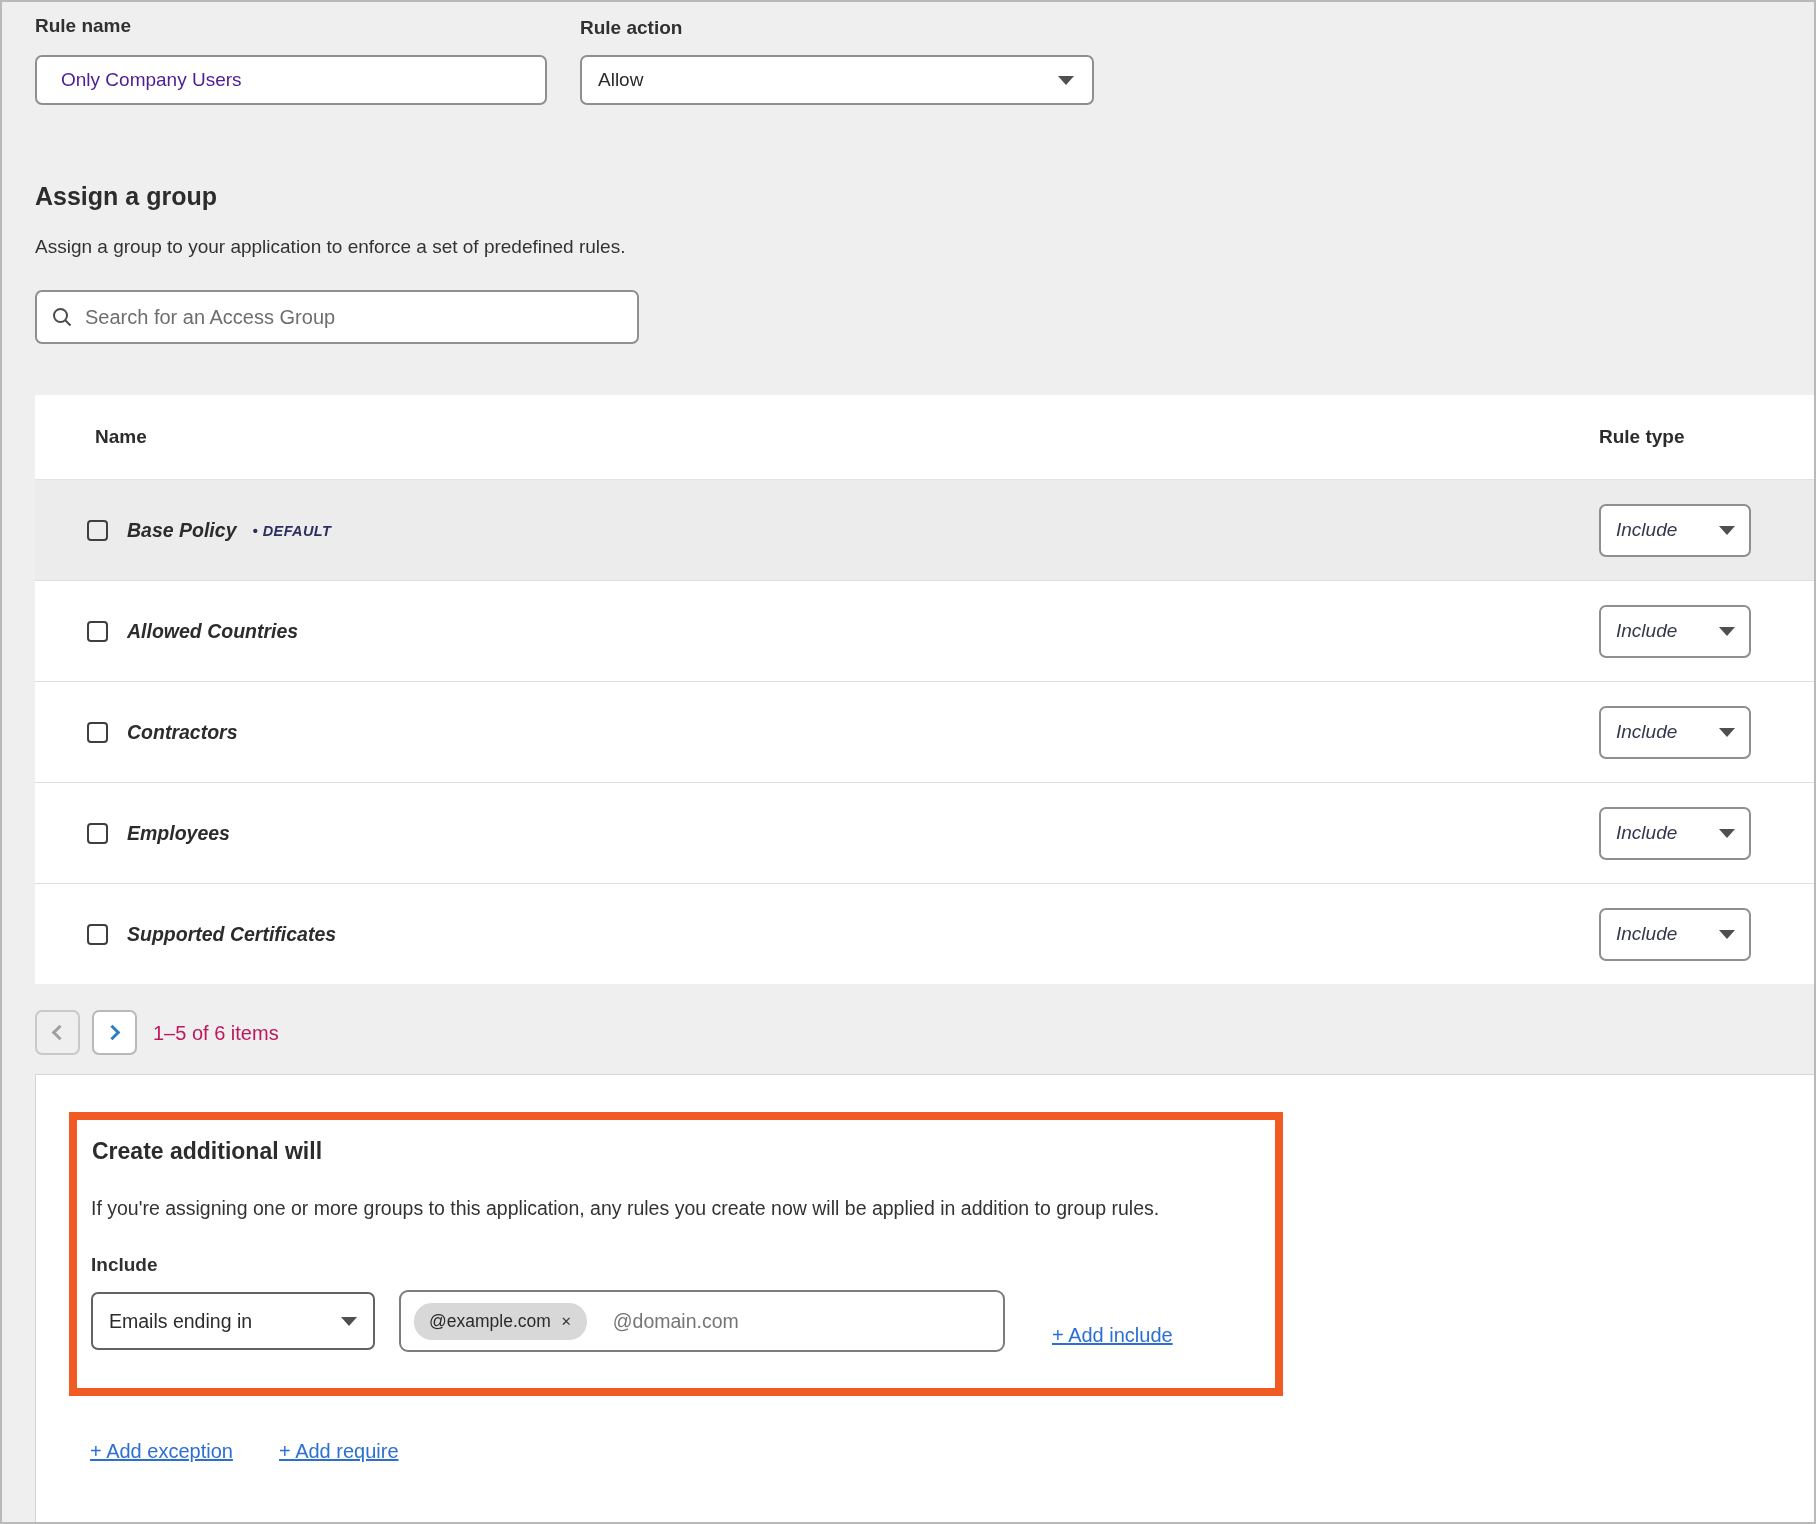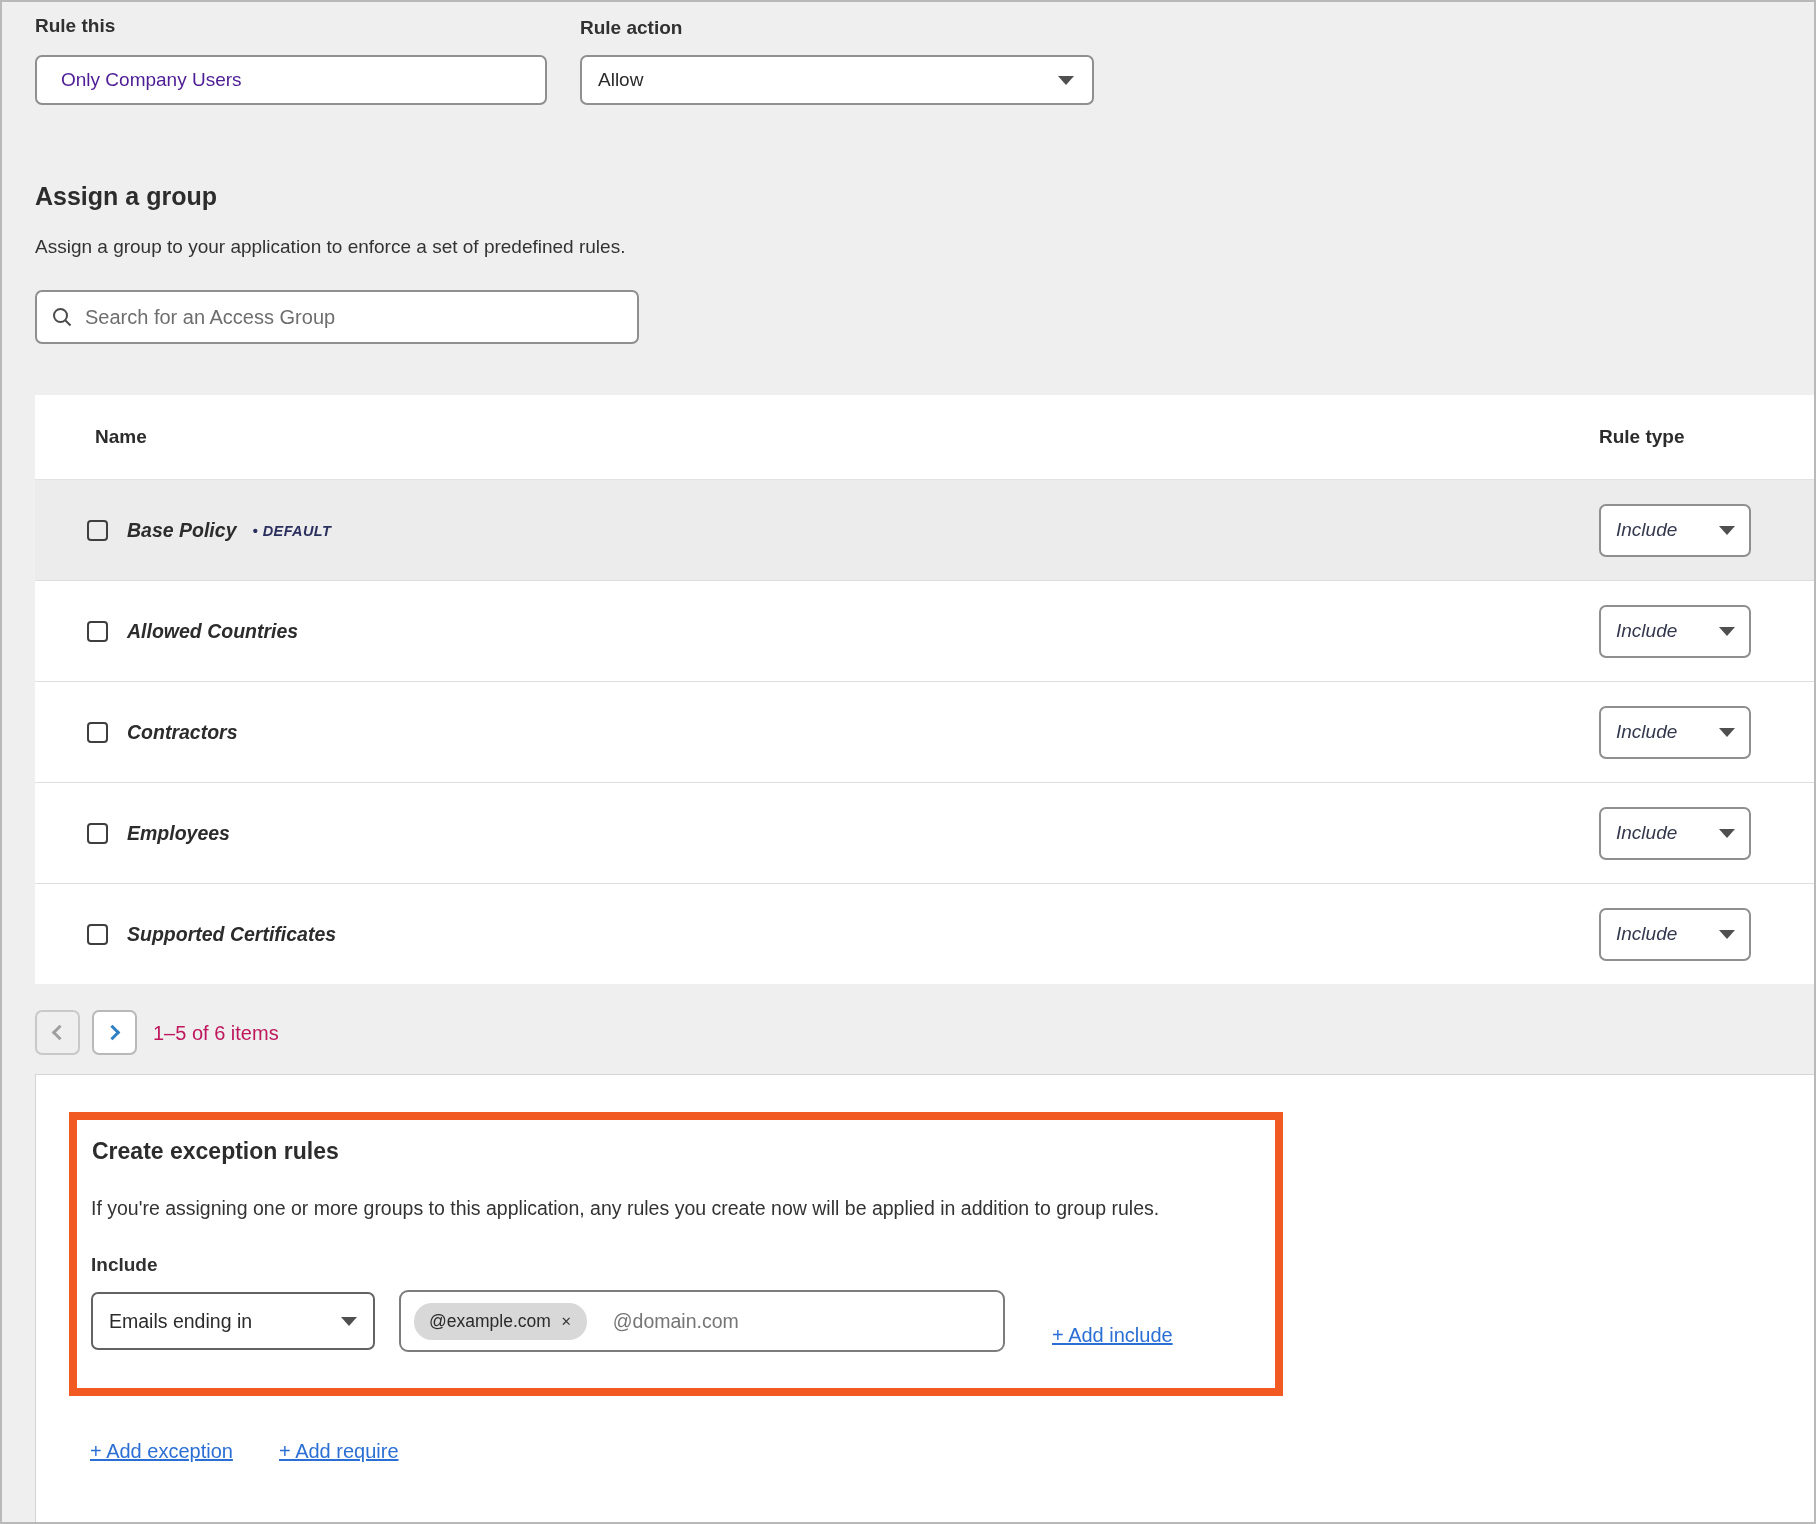--- a/index.html
+++ b/index.html
@@ -116,21 +116,21 @@
   .email-input input::placeholder { color:#757575; }
   .blue-link {
     font-size:20px; color:#2b6fd4; text-decoration:underline; cursor:pointer; white-space:nowrap;
   }
 </style>
 </head>
 <body>
 
 <div class="page">
 
-  <div class="abs field-label" style="left:33px; top:13px;">Rule this</div>
+  <div class="abs field-label" style="left:33px; top:13px;">Rule name</div>
   <div class="abs text-input" style="left:33px; top:53px; width:512px;">
     <input type="text" value="Only Company Users" style="">
   </div>
 
   <div class="abs field-label" style="left:578px; top:15px;">Rule action</div>
   <div class="abs select-box" style="left:578px; top:53px; width:514px;">
     <span>Allow</span>
     <span class="caret"></span>
   </div>
 
@@ -223,21 +223,21 @@
   </div>
   <div class="abs pg-btn pg-next" style="left:90px; top:1008px;">
     <span class="chev chev-right"></span>
   </div>
   <div class="abs pg-label" style="left:151px; top:1020px;">1–5 of 6 items</div>
 
   <div class="abs card" style="left:33px; top:1072px; width:1783px; height:452px;"></div>
 
   <div class="abs highlight-box" style="left:67px; top:1110px; width:1214px; height:284px;"></div>
 
-  <div class="abs card-h" style="left:90px; top:1136px;">Create exception rules</div>
+  <div class="abs card-h" style="left:90px; top:1136px;">Create additional will</div>
   <div class="abs card-desc" style="left:89px; top:1195px; width:1160px;">If you're assigning one or more groups to this application, any rules you create now will be applied in addition to group rules.</div>
   <div class="abs inc-label" style="left:89px; top:1252px;">Include</div>
 
   <div class="abs rule-select" style="left:89px; top:1290px;">
     <span>Emails ending in</span>
     <span class="caret"></span>
   </div>
 
   <div class="abs email-input" style="left:397px; top:1288px;">
     <span class="tag-pill">

